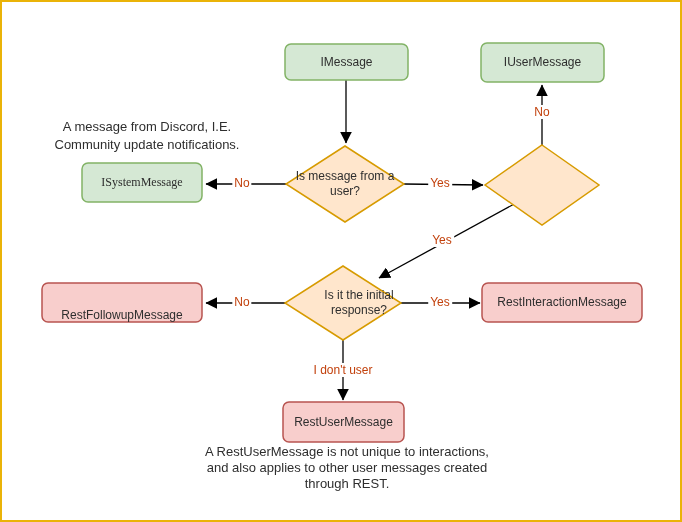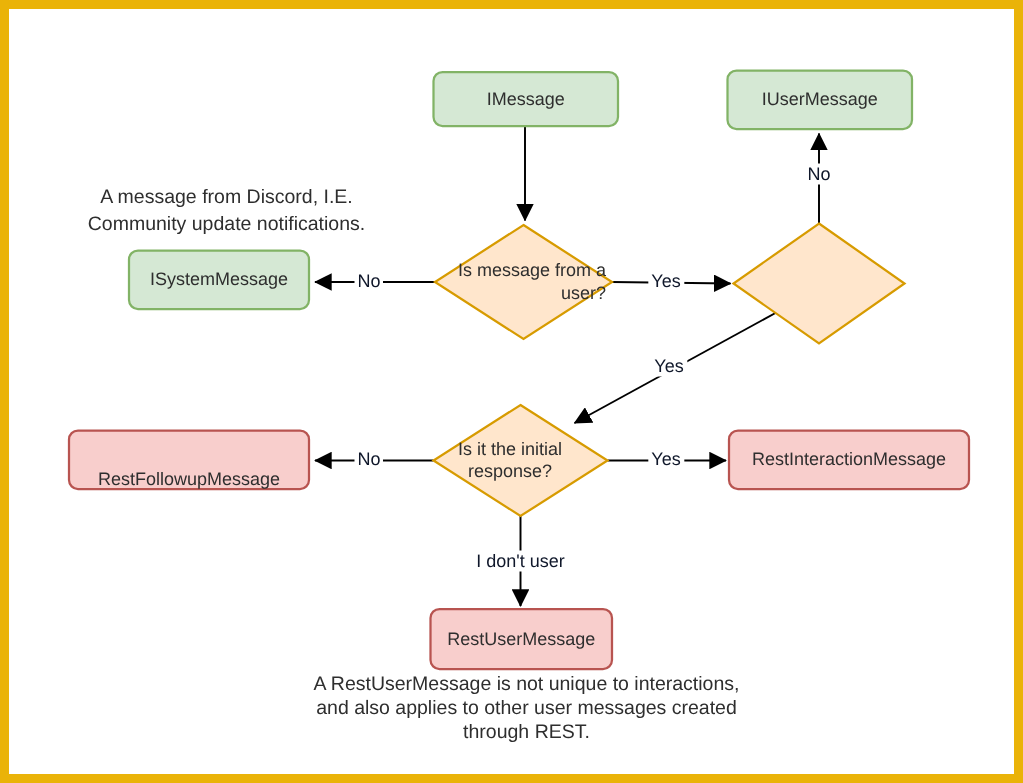--- a/index.html
+++ b/index.html
@@ -3,21 +3,21 @@
 <meta charset="utf-8">
 <style>
   * { margin: 0; padding: 0; box-sizing: border-box; }
   html, body { background: #ffffff; }
   body { font-family: "Liberation Sans", sans-serif; }
   .canvas {
     position: relative;
     width: 682px;
     height: 522px;
     background: #ffffff;
-    border: 6px solid #eab308;
+    border: 2px solid #eab308;
     overflow: hidden;
   }
   .edge-layer {
     position: absolute;
     inset: 0;
     width: 682px;
     height: 522px;
   }
   .node-green  { fill: #d5e8d4; stroke: #82b366; stroke-width: 1.5; }
   .node-orange { fill: #ffe6cc; stroke: #d79b00; stroke-width: 1.5; }
@@ -33,21 +33,21 @@
     line-height: 15px;
     color: #2e2e2e;
     pointer-events: none;
   }
   .edge-label {
     position: absolute;
     transform: translate(-50%, -50%);
     background: #ffffff;
     padding: 0 2px;
     font-size: 12px;
-    color: #0f172a;
+    color: #c2410c;
     white-space: nowrap;
     text-align: right;
   }
   .note {
     position: absolute;
     text-align: center;
     font-size: 13px;
     color: #2e2e2e;
     white-space: pre-line;
   }
@@ -82,27 +82,27 @@
     <rect class="node-red" x="480" y="281" width="160" height="39" rx="6"></rect>
     <rect class="node-red" x="281" y="400" width="121" height="40" rx="6"></rect>
 
     <polygon class="node-orange" points="343,144 402,182 343,220 284,182"></polygon>
     <polygon class="node-orange" points="540,143 597,183 540,223 483,183"></polygon>
     <polygon class="node-orange" points="341,264 399,301 341,338 283,301"></polygon>
   </svg>
 
   <div class="node-label" style="left:283px; top:42px; width:123px; height:36px;">IMessage</div>
   <div class="node-label" style="left:479px; top:41px; width:123px; height:39px;">IUserMessage</div>
-  <div class="node-label" style="left:80px; top:161px; width:120px; height:39px;">ISystemMessage</div>
+  <div class="node-label" style="left:80px; top:161px; width:120px; height:39px;font-family:Liberation Serif, serif;">ISystemMessage</div>
   <div class="node-label" style="left:40px; top:294px; width:160px; height:39px;">RestFollowupMessage</div>
   <div class="node-label" style="left:480px; top:281px; width:160px; height:39px;">RestInteractionMessage</div>
   <div class="node-label" style="left:281px; top:400px; width:121px; height:40px;">RestUserMessage</div>
 
-  <div class="node-label" style="left:288px; top:146px; width:110px; height:72px;text-align:right;">Is message from a user?</div>
-  <div class="node-label" style="left:279px; top:265px; width:110px; height:72px;">Is it the initial response?</div>
+  <div class="node-label" style="left:288px; top:146px; width:110px; height:72px;">Is message from a user?</div>
+  <div class="node-label" style="left:302px; top:265px; width:110px; height:72px;">Is it the initial response?</div>
 
   <span class="edge-label" style="left:240px; top:181px;">No</span>
   <span class="edge-label" style="left:438px; top:181px;">Yes</span>
   <span class="edge-label" style="left:540px; top:110px;">No</span>
   <span class="edge-label" style="left:440px; top:238px;">Yes</span>
   <span class="edge-label" style="left:240px; top:300px;">No</span>
   <span class="edge-label" style="left:438px; top:300px;">Yes</span>
   <span class="edge-label" style="left:341px; top:368px;">I don't user</span>
 
   <div class="note note-system">A message from Discord, I.E.

